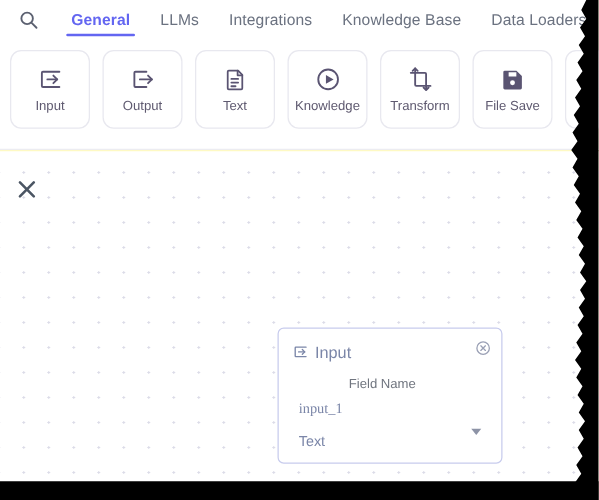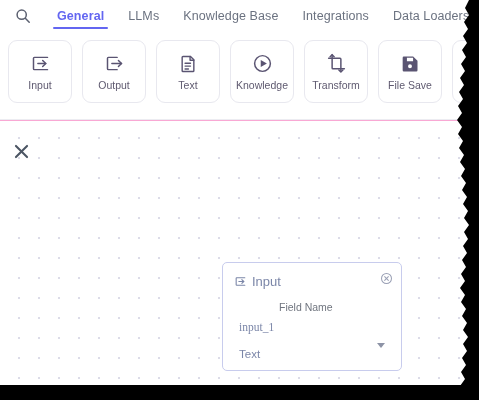--- a/index.html
+++ b/index.html
@@ -15,21 +15,21 @@
     position: relative;
   }
 
   
   #app {
     position: absolute;
     left: 0;
     top: 0;
     width: 479px;
     height: 400px;
-    background: #f9a8d4;
+    background: #fef9c3;
     overflow: hidden;
   }
 
   
   #topbar {
     position: absolute;
     left: 0; top: 0;
     width: 479px;
     height: 32px;
     background: #ffffff;
@@ -280,24 +280,24 @@
     </div>
 
     <div class="nav-tabs">
       <div class="nav-tab active">
         <span>General</span>
       </div>
       <div class="nav-tab">
         <span>LLMs</span>
       </div>
       <div class="nav-tab">
+        <span>Integrations</span>
+      </div>
+      <div class="nav-tab">
         <span>Knowledge Base</span>
-      </div>
-      <div class="nav-tab">
-        <span>Integrations</span>
       </div>
       <div class="nav-tab">
         <span>Data Loaders</span>
       </div>
     </div>
   </div>
 
   <div id="toolbar-panel">
     <div id="toolbar-strip">
 

